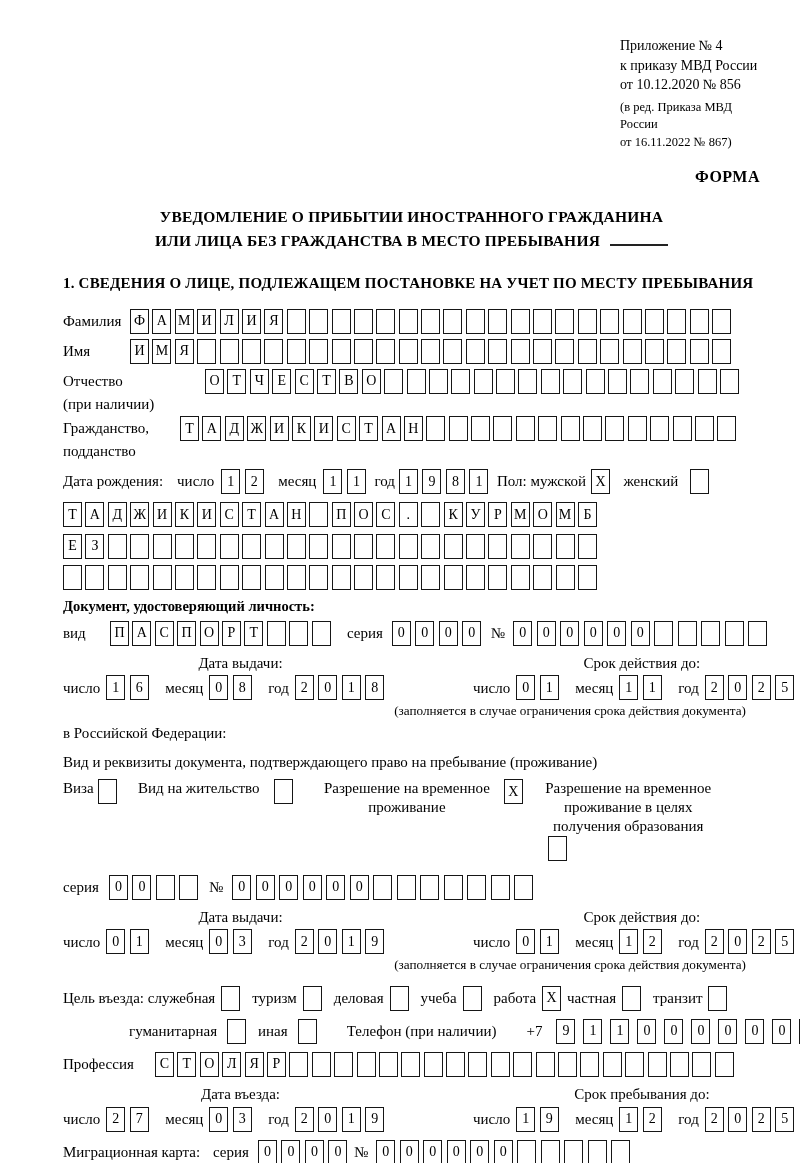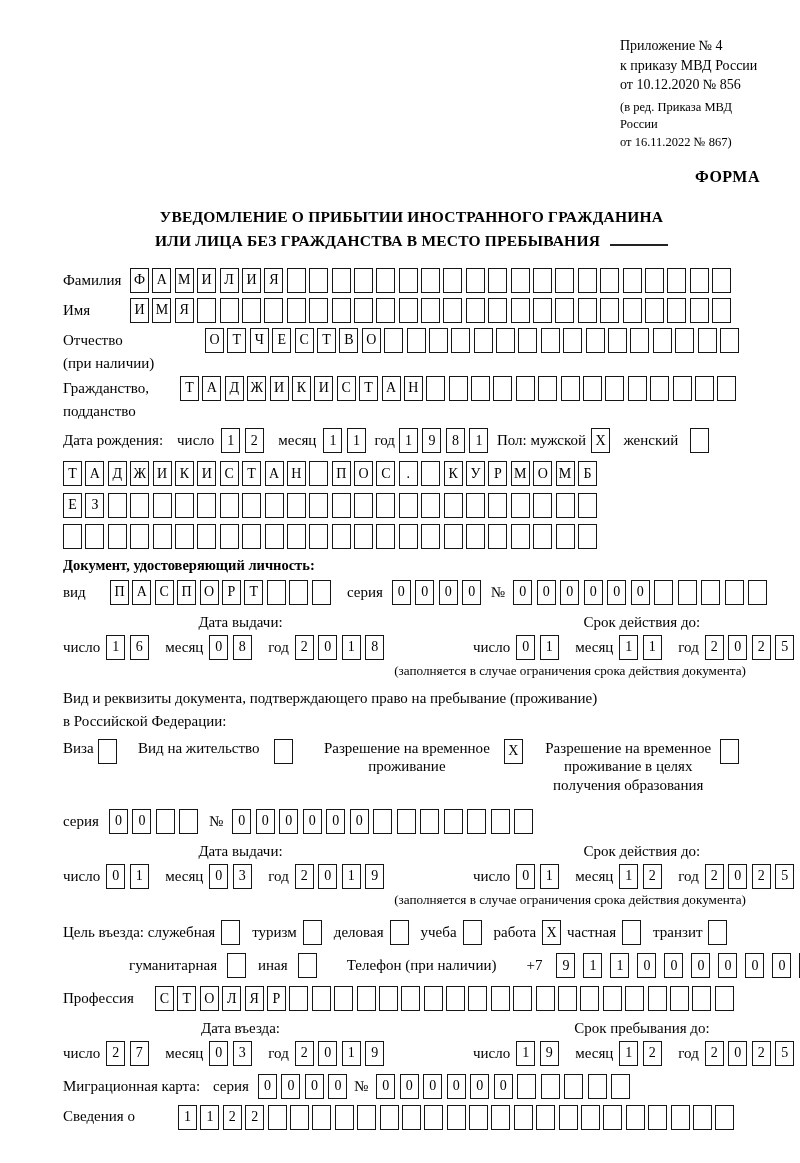--- a/index.html
+++ b/index.html
@@ -84,20 +84,21 @@
     </div>
   </div>
 
   <div class="forma">ФОРМА</div>
 
   <div class="title">
     <span>УВЕДОМЛЕНИЕ О ПРИБЫТИИ ИНОСТРАННОГО ГРАЖДАНИНА</span><br>
     <span>ИЛИ ЛИЦА БЕЗ ГРАЖДАНСТВА В МЕСТО ПРЕБЫВАНИЯ</span><span class="blank-underline"></span>
   </div>
 
+  <div class="sect">1. СВЕДЕНИЯ О ЛИЦЕ, ПОДЛЕЖАЩЕМ ПОСТАНОВКЕ НА УЧЕТ ПО МЕСТУ ПРЕБЫВАНИЯ</div>
 
   <div class="frow" style="margin-top:16px;">
     <span class="flabel" style="width:67px;">Фамилия</span>
     <span class="cells">
         <span class="cb">Ф</span>
         <span class="cb">А</span>
         <span class="cb">М</span>
         <span class="cb">И</span>
         <span class="cb">Л</span>
         <span class="cb">И</span>
@@ -409,37 +410,37 @@
             <span class="cb">2</span>
             <span class="cb">0</span>
             <span class="cb">2</span>
             <span class="cb">5</span>
           </span>
       </div>
     </div>
   </div>
   <div class="note-right">(заполняется в случае ограничения срока действия документа)</div>
 
+  <div class="intro" style="margin-top:4px;">в Российской Федерации:</div>
   <div class="intro">Вид и реквизиты документа, подтверждающего право на пребывание (проживание)</div>
-  <div class="intro" style="margin-top:4px;">в Российской Федерации:</div>
 
   <div class="opts">
     <div class="opt">
       <span class="optlabel">Виза</span>
       <span class="cb box" style="margin-left:4px;"></span>
     </div>
     <div class="opt" style="margin-left:18px;">
       <span class="optlabel">Вид на жительство</span>
       <span class="cb box" style="margin-left:14px;"></span>
     </div>
     <div class="opt" style="margin-left:20px;">
       <span class="optlabel c2">Разрешение на временное проживание</span>
       <span class="cb box" style="margin-left:6px;">X</span>
     </div>
-    <div class="opt" style="margin-left:16px;">
+    <div class="opt" style="margin-left:16px;flex-direction:column;">
       <span class="optlabel c3">Разрешение на временное проживание в целях получения образования</span>
       <span class="cb box" style="margin-left:6px;"></span>
     </div>
   </div>
 
   <div class="frow" style="margin-top:14px;white-space:nowrap;">
     <span style="flex:none;margin-right:10px;">серия</span>
     <span class="cells dcells">
         <span class="cb">0</span>
         <span class="cb">0</span>

